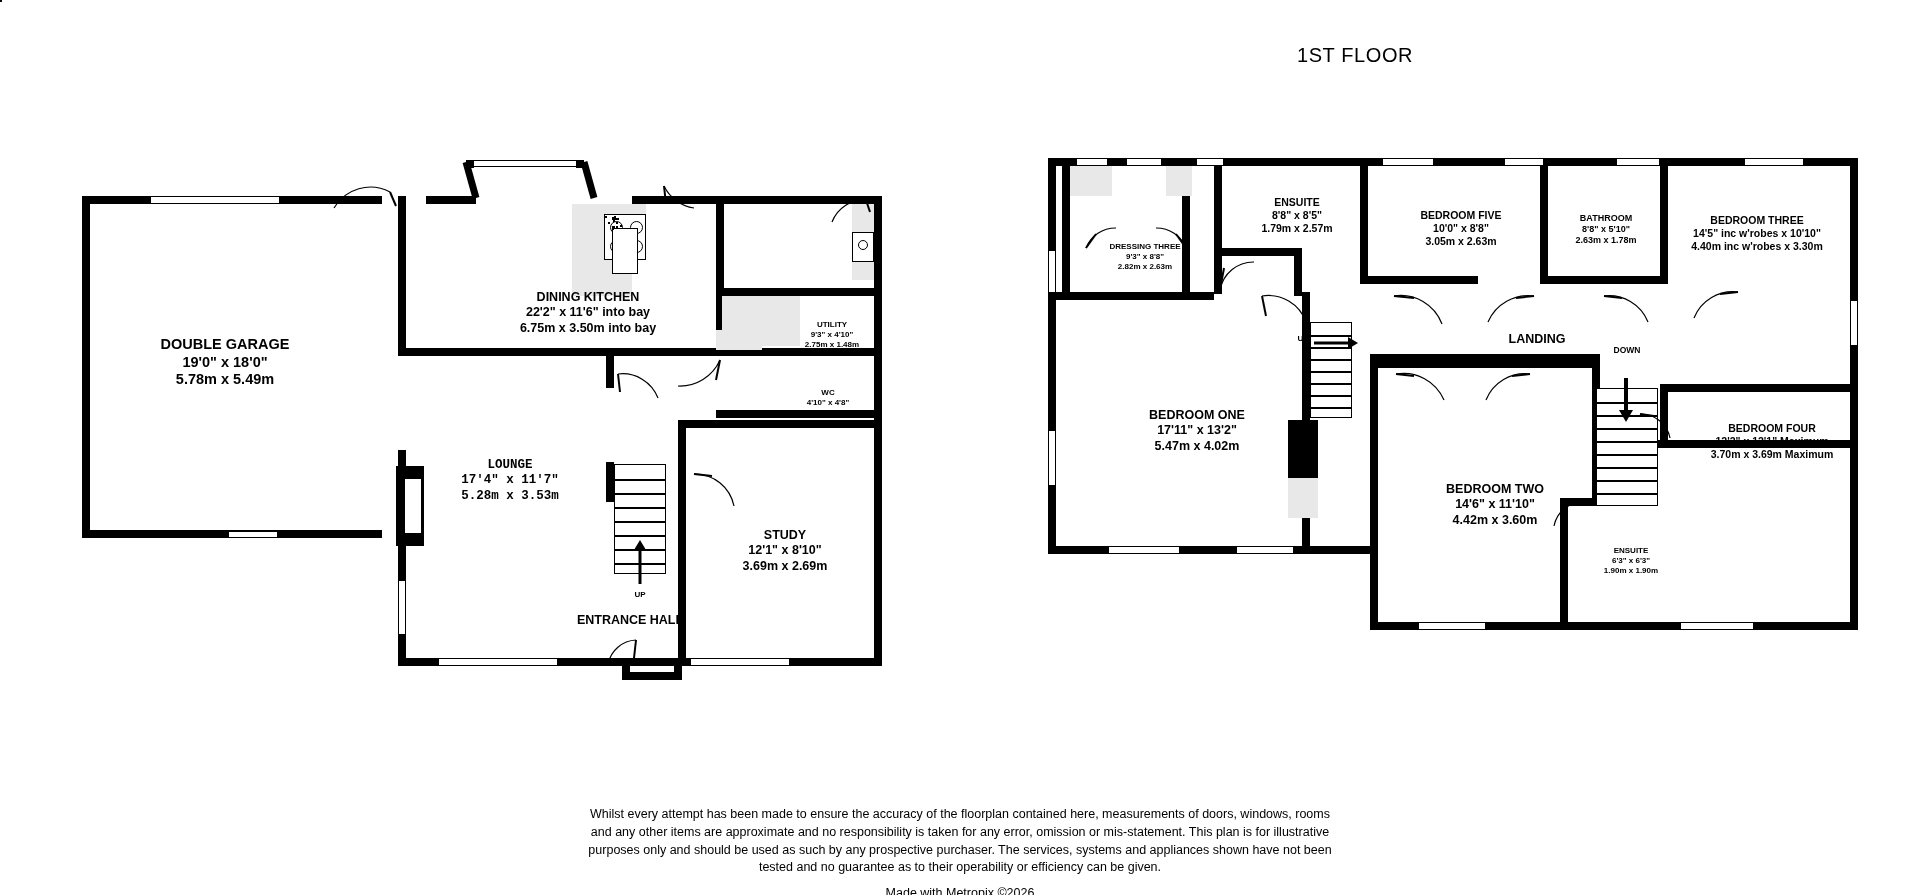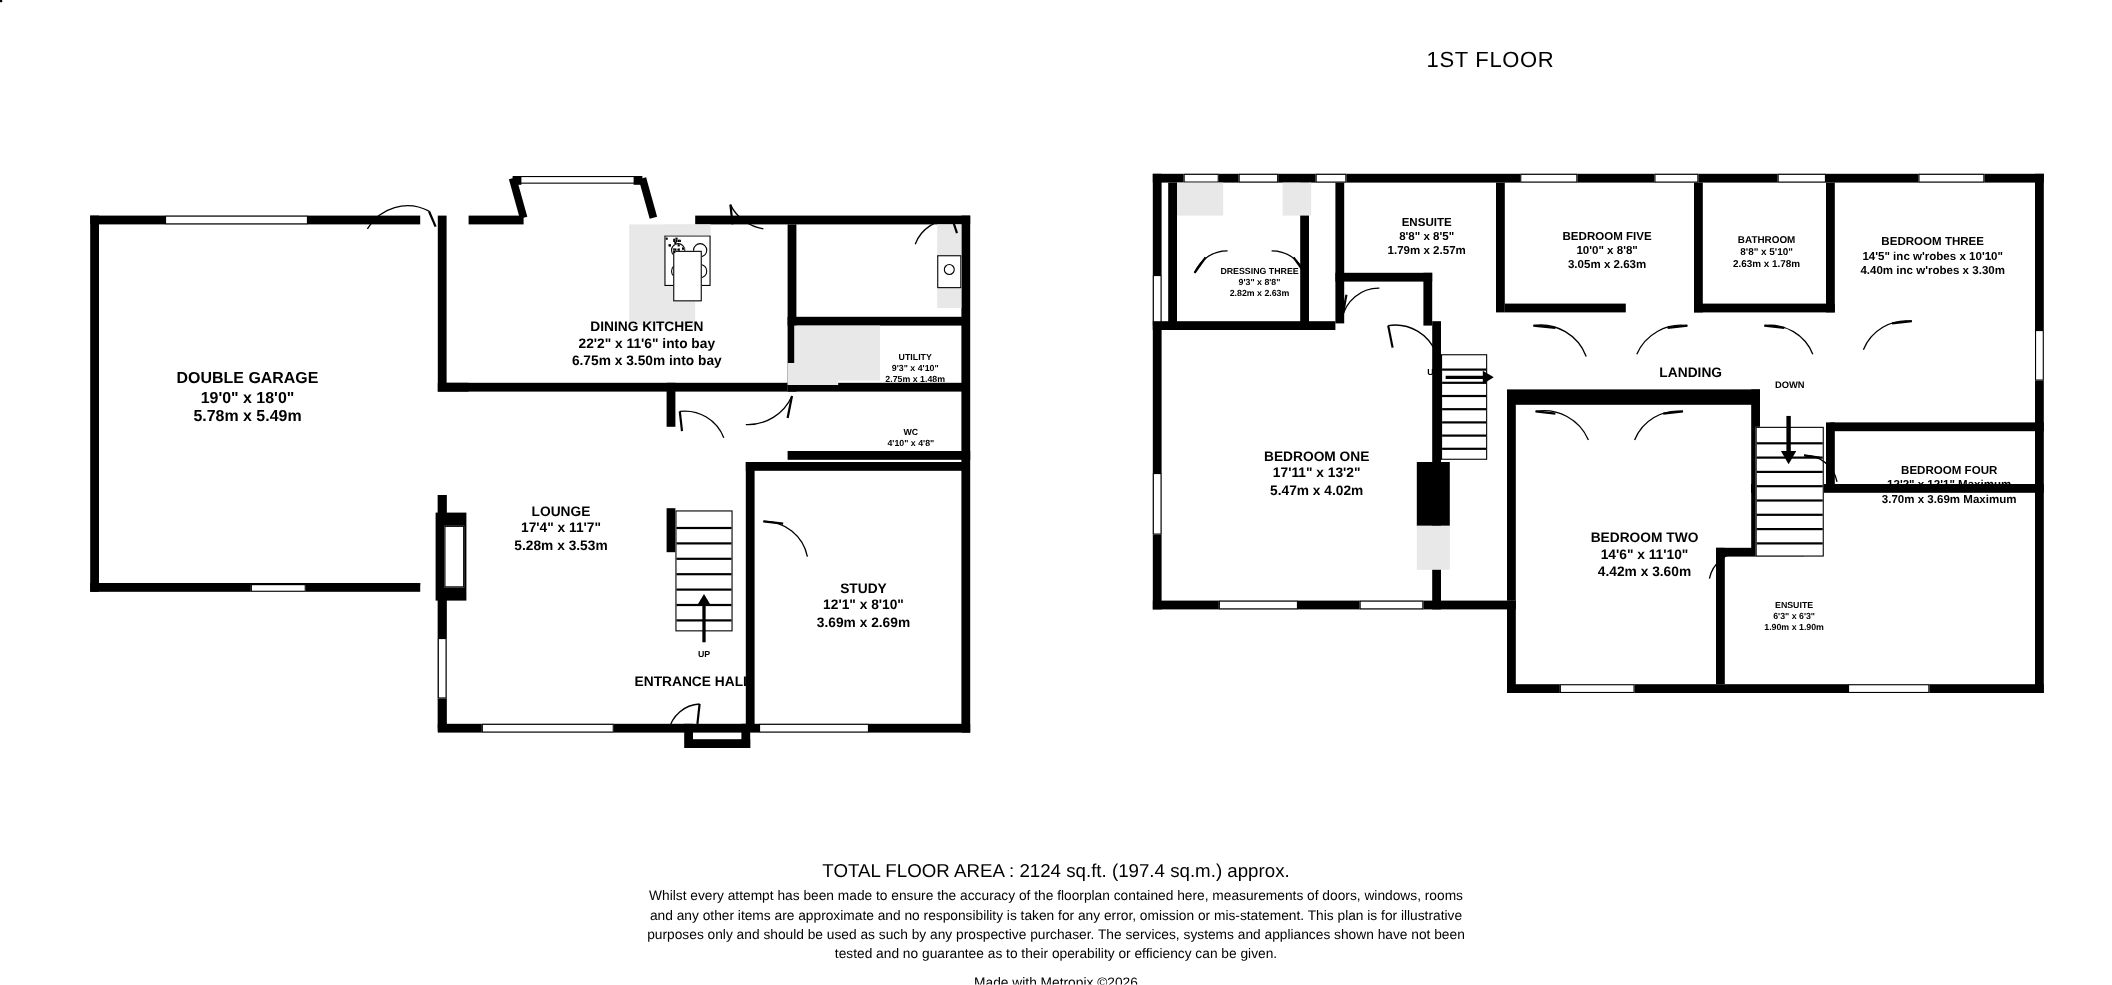--- a/index.html
+++ b/index.html
@@ -355,21 +355,21 @@
     <div class="room r8" style="left:772px; top:304px; width:120px;margin-top:16px;">
       <span class="rname">UTILITY</span>
       <span class="rdim">9'3"  x 4'10"</span>
       <span class="rdim">2.75m  x 1.48m</span>
     </div>
     <div class="room r8" style="left:768px; top:388px; width:120px;">
       <span class="rname">WC</span>
       <span class="rdim">4'10"  x 4'8"</span>
       <span class="rdim">1.47m  x 1.44m</span>
     </div>
-    <div class="room r12" style="left:420px; top:458px; width:180px;">
+    <div class="room r12" style="left:420px; top:458px; width:180px;font-family:Liberation Mono, monospace;">
       <span class="rname">LOUNGE</span>
       <span class="rdim">17'4"  x 11'7"</span>
       <span class="rdim">5.28m  x 3.53m</span>
     </div>
     <div class="room r12" style="left:700px; top:528px; width:170px;">
       <span class="rname">STUDY</span>
       <span class="rdim">12'1"  x 8'10"</span>
       <span class="rdim">3.69m  x 2.69m</span>
     </div>
     <div class="room r12" style="left:560px; top:613px; width:140px;">
@@ -582,16 +582,15 @@
     <div class="room r8" style="left:1566px; top:546px; width:130px;">
       <span class="rname">ENSUITE</span>
       <span class="rdim">6'3"  x 6'3"</span>
       <span class="rdim">1.90m  x 1.90m</span>
     </div>
     <div class="room r12" style="left:1472px; top:332px; width:130px;">
       <span class="rname">LANDING</span>
     </div>
   </div>
 
-  <div class="total-area" style="top:782px;">TOTAL FLOOR AREA : 2124 sq.ft. (197.4 sq.m.) approx.</div>
   <div class="disclaimer" style="left:580px; top:806px;">Whilst every attempt has been made to ensure the accuracy of the floorplan contained here, measurements of doors, windows, rooms and any other items are approximate and no responsibility is taken for any error, omission or mis-statement. This plan is for illustrative purposes only and should be used as such by any prospective purchaser. The services, systems and appliances shown have not been tested and no guarantee as to their operability or efficiency can be given.</div>
   <div class="madeby" style="top:886px;">Made with Metropix ©2026</div>
 </div>
 
 </body></html>

